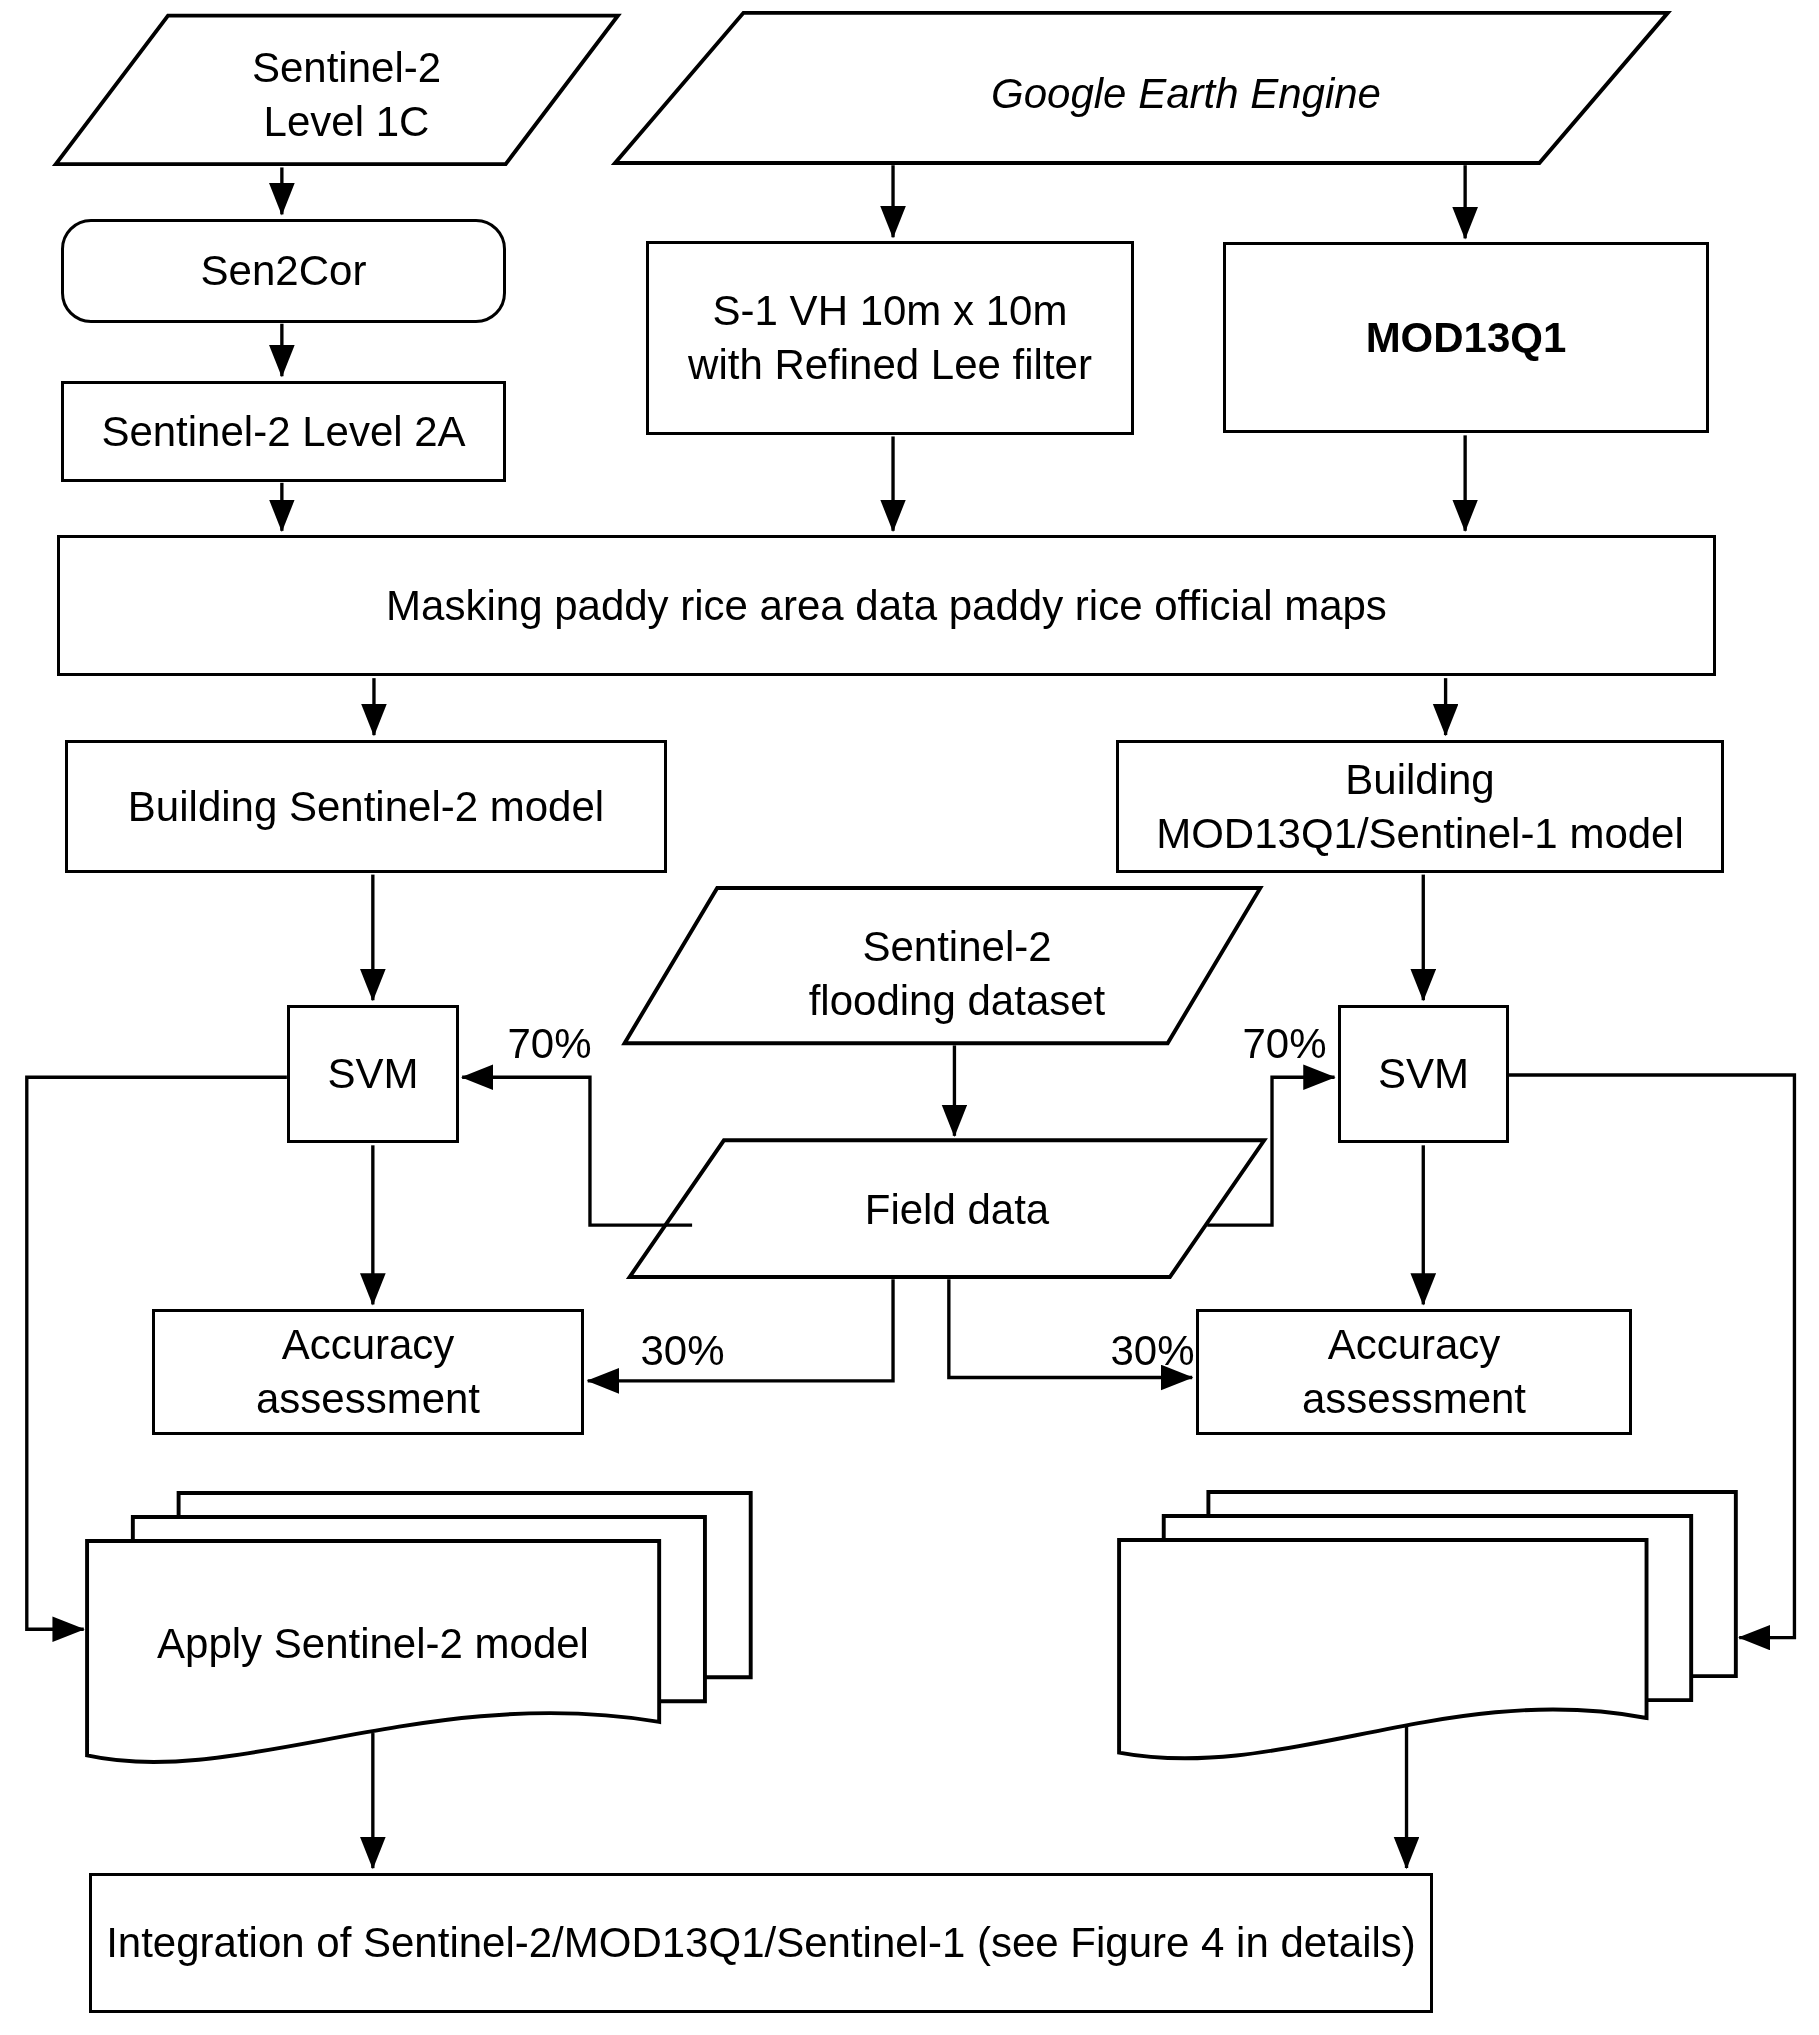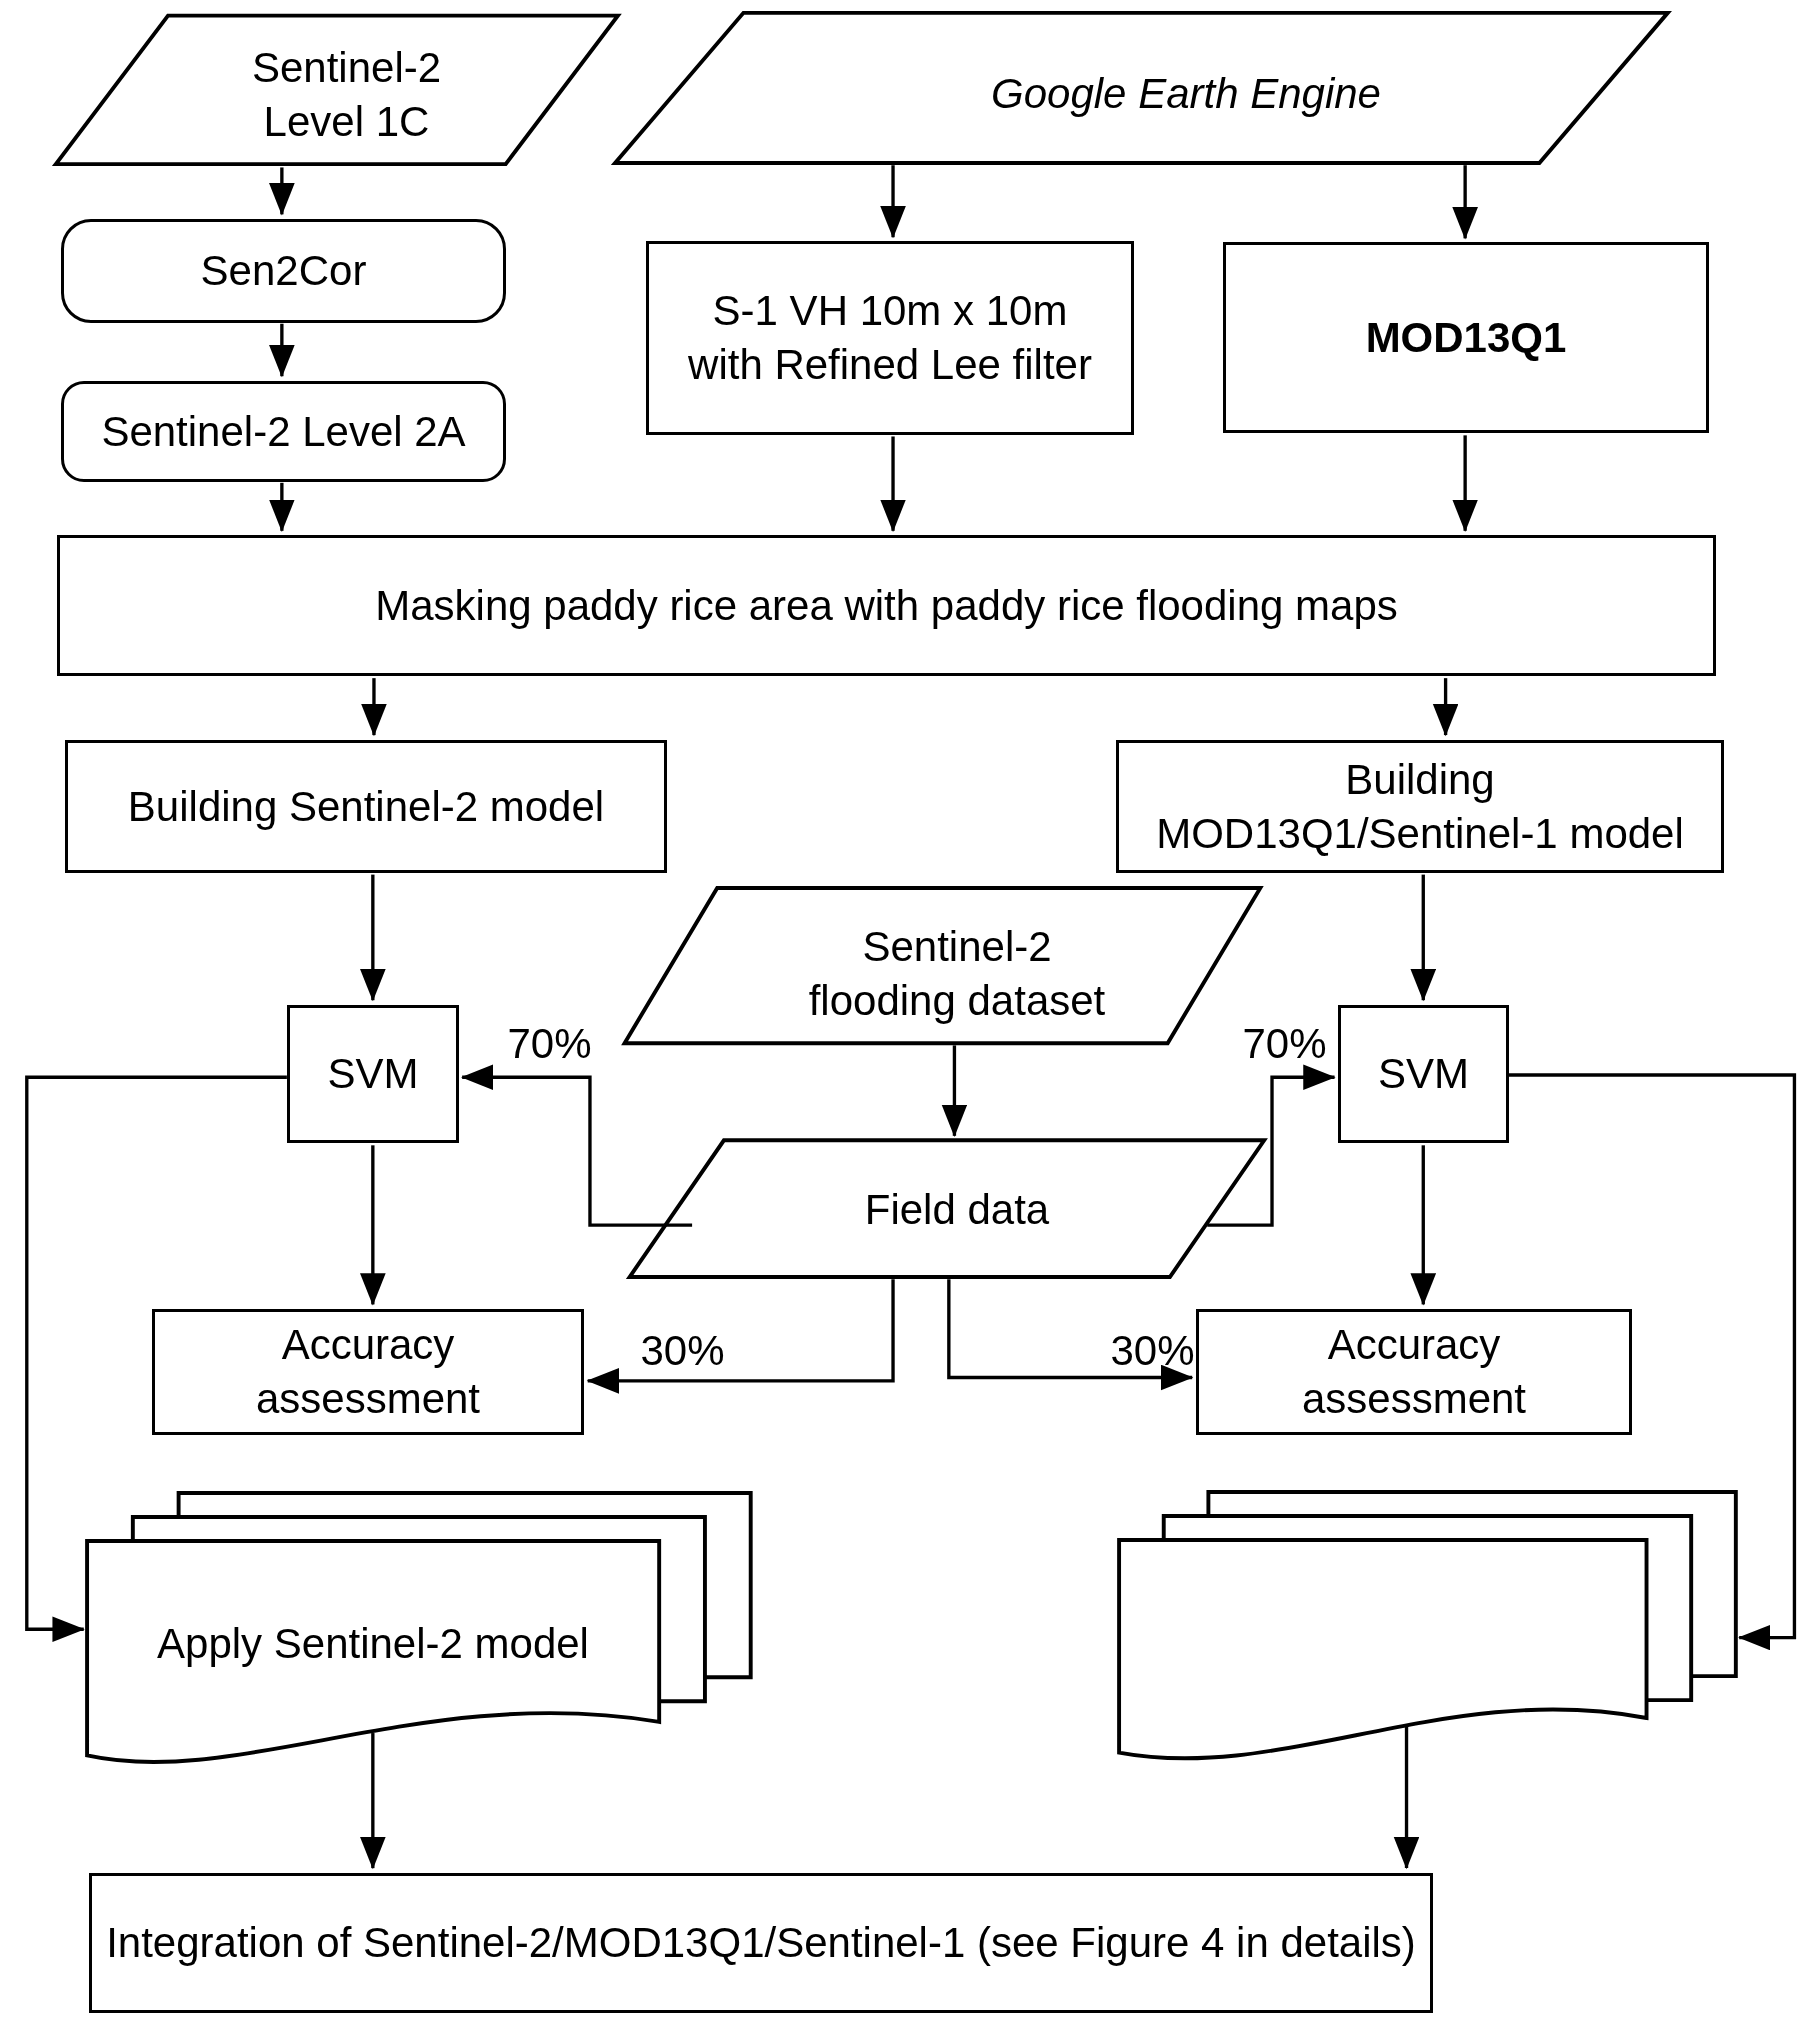--- a/index.html
+++ b/index.html
@@ -74,35 +74,35 @@
       <path class="edge" marker-end="url(#ah)" d="M2703,1926 H3215 V2934 H3116"></path>
       <path class="edge" marker-end="url(#ah)" d="M668,3105 V3347"></path>
       <path class="edge" marker-end="url(#ah)" d="M2520,3090 V3347"></path>
     </g>
   </svg>
 
   <div class="box" style="left:61px;top:219px;width:445px;height:104px;border-radius:30px;">
     <span class="line">Sen2Cor</span>
   </div>
 
-  <div class="box" style="left:61px;top:381px;width:445px;height:101px;border-radius:23px;">
+  <div class="box" style="left:61px;top:381px;width:445px;height:101px;">
     <span class="line">Sentinel-2 Level 2A</span>
   </div>
 
   <div class="box" style="left:646px;top:241px;width:488px;height:194px;">
     <span class="line">S-1 VH 10m x 10m</span>
     <span class="line">with Refined Lee filter</span>
   </div>
 
   <div class="box" style="left:1223px;top:242px;width:486px;height:191px;font-weight:bold;">
     <span class="line">MOD13Q1</span>
   </div>
 
   <div class="box" style="left:57px;top:535px;width:1659px;height:141px;">
-    <span class="line">Masking paddy rice area with paddy rice flooding maps</span>
+    <span class="line">Masking paddy rice area data paddy rice official maps</span>
   </div>
 
   <div class="box" style="left:65px;top:740px;width:602px;height:133px;">
     <span class="line">Building Sentinel-2 model</span>
   </div>
 
   <div class="box" style="left:1116px;top:740px;width:608px;height:133px;">
     <span class="line">Building</span>
     <span class="line">MOD13Q1/Sentinel-1 model</span>
   </div>

